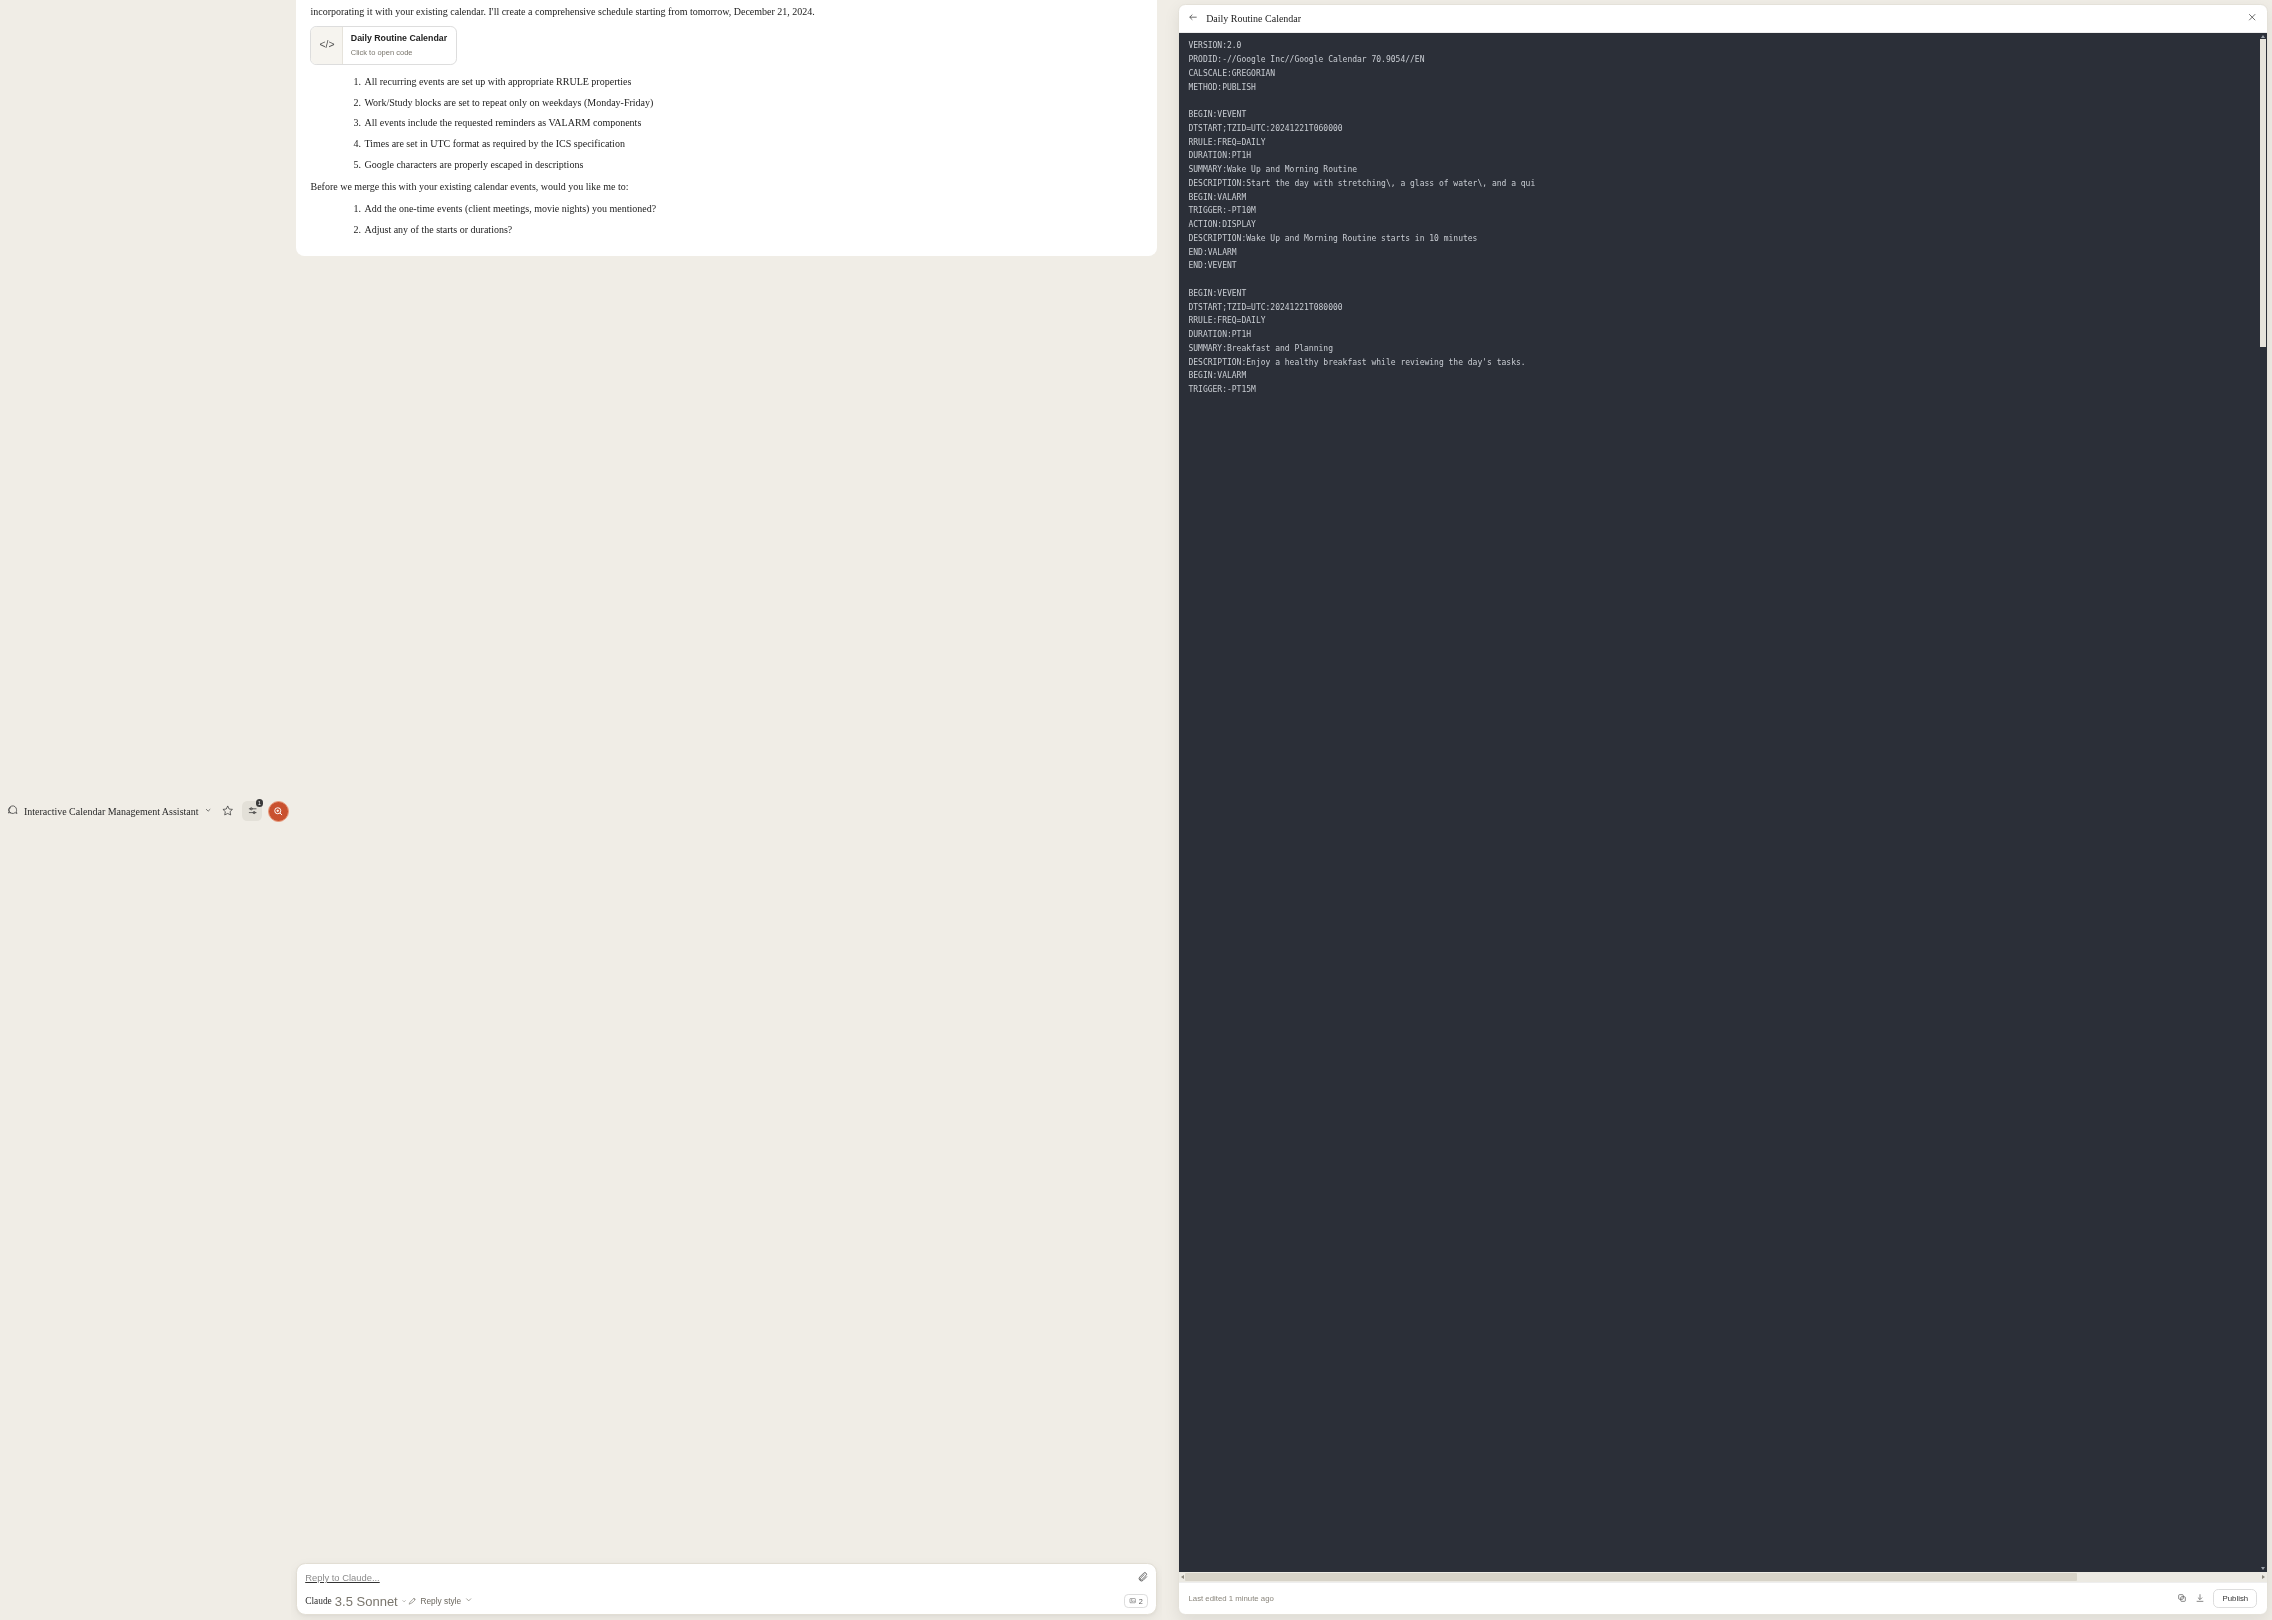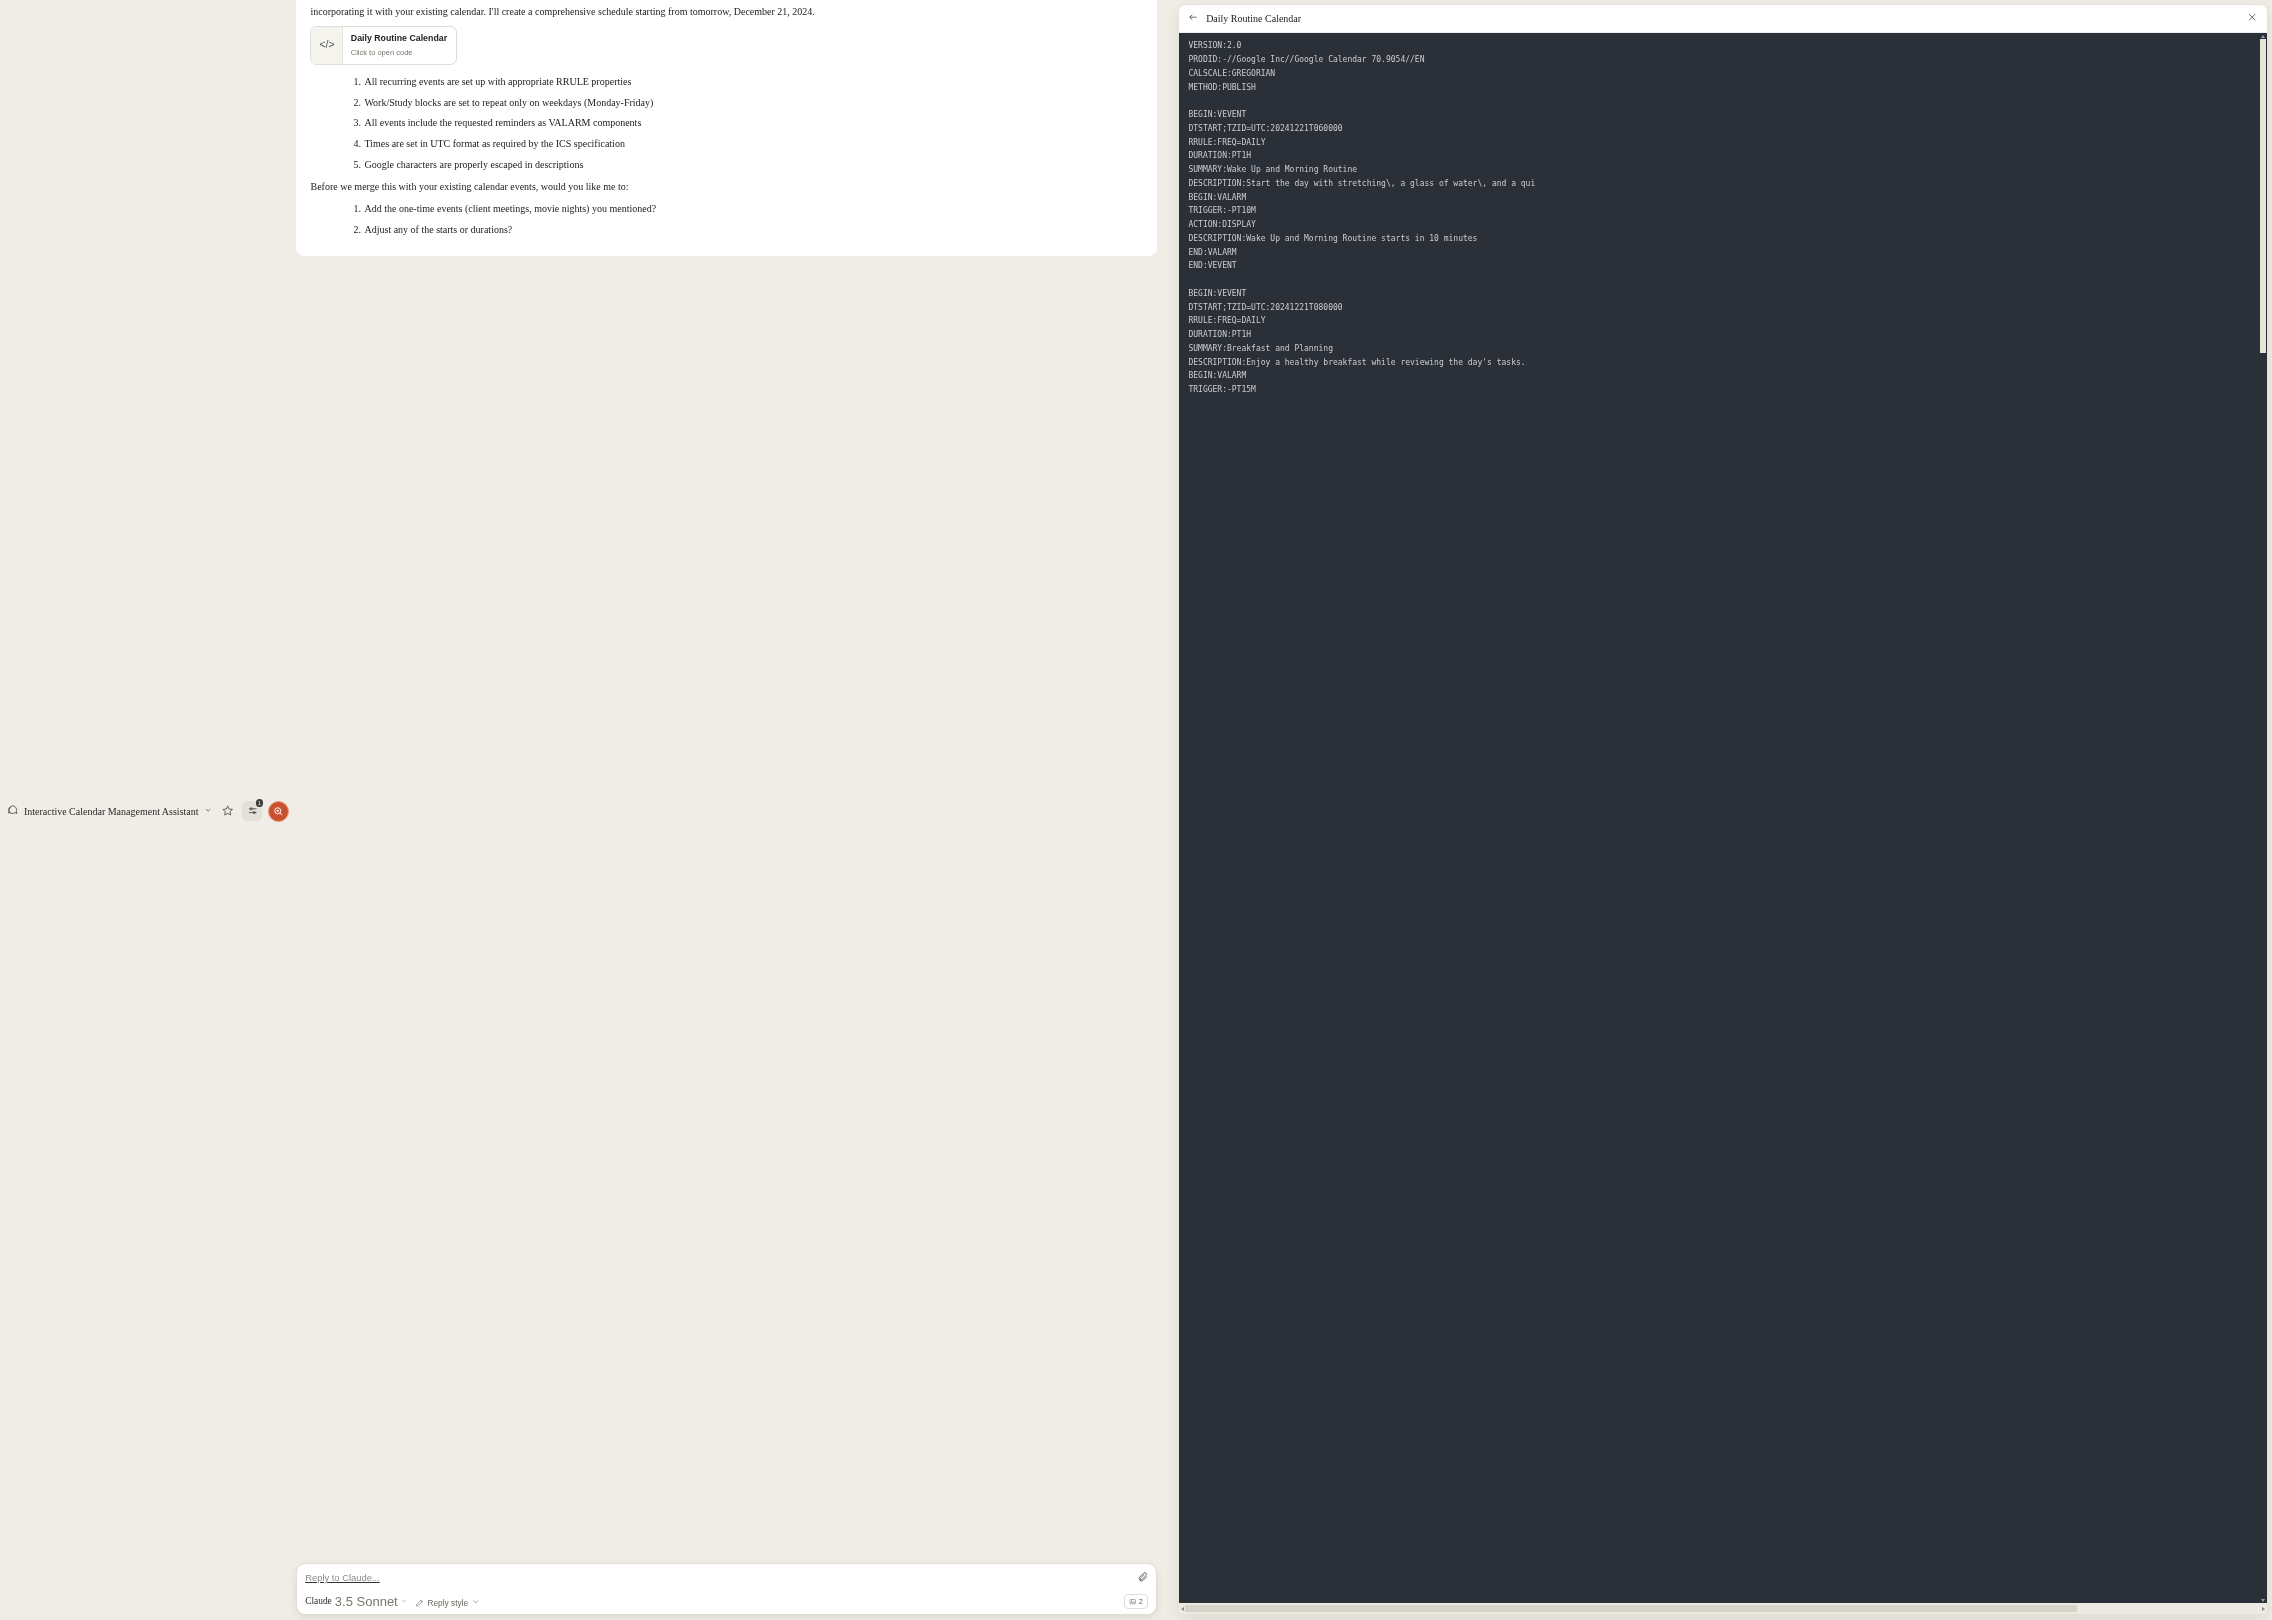--- a/index.html
+++ b/index.html
@@ -119,21 +119,21 @@
   .composer-top { display:flex; align-items:center; }
   .composer-input {
     flex:1; border:none; outline:none;
     font-size:9.4px; color:#333;
     font-family: -apple-system, BlinkMacSystemFont, sans-serif;
     text-decoration: underline;
   }
   .composer-input::placeholder { color:#8b8b8b; }
   .attach-icon svg { width:11.4px; height:11.4px; stroke:#555; fill:none; stroke-width:1.8; }
   .composer-bottom {
-    display:flex; align-items:flex-end; gap:8px;
+    display:flex; align-items:center; gap:1px;
     margin-top: 9.4px;
   }
   .model-row { display:flex; align-items:center; gap:3.1px; cursor:pointer; }
   .model-name { font-family: Georgia, serif; font-size:9.4px; color:#2a2a2a; }
   .model-version { font-size:13px; color:#7a766d; }
   .mini-chev svg { width:6.2px; height:6.2px; stroke:#7a766d; fill:none; stroke-width:2; }
   .style-row { display:flex; align-items:center; gap:3.1px; cursor:pointer; color:#6a665d; font-size:8.3px; }
   .style-row svg { width:9.4px; height:9.4px; stroke:#6a665d; fill:none; stroke-width:1.6; }
   .composer-spacer { flex:1; }
   .img-count {
@@ -397,17 +397,34 @@
             <div class="arrow down"></div>
           </div>
           <div class="htrack">
             <div class="arrow left"></div>
             <div class="thumb"></div>
             <div class="rest"></div>
             <div class="arrow right"></div>
           </div>
         </div>
 
+        <div class="artifact-footer">
+          <span class="last-edited">Last edited 1 minute ago</span>
+          <span class="footer-icon">
+            <svg viewBox="0 0 24 24">
+                <rect x="9" y="9" width="11" height="11" rx="2"></rect>
+                <rect x="4" y="4" width="11" height="11" rx="2"></rect>
+              </svg>
+          </span>
+          <span class="footer-icon">
+            <svg viewBox="0 0 24 24">
+                <path d="M12 3v12"></path>
+                <polyline points="7 11 12 16 17 11"></polyline>
+                <path d="M4 20h16"></path>
+              </svg>
+          </span>
+          <button class="publish-btn">Publish</button>
+        </div>
       </div>
     </div>
   </div>
 </div>
 
 
 </body></html>

